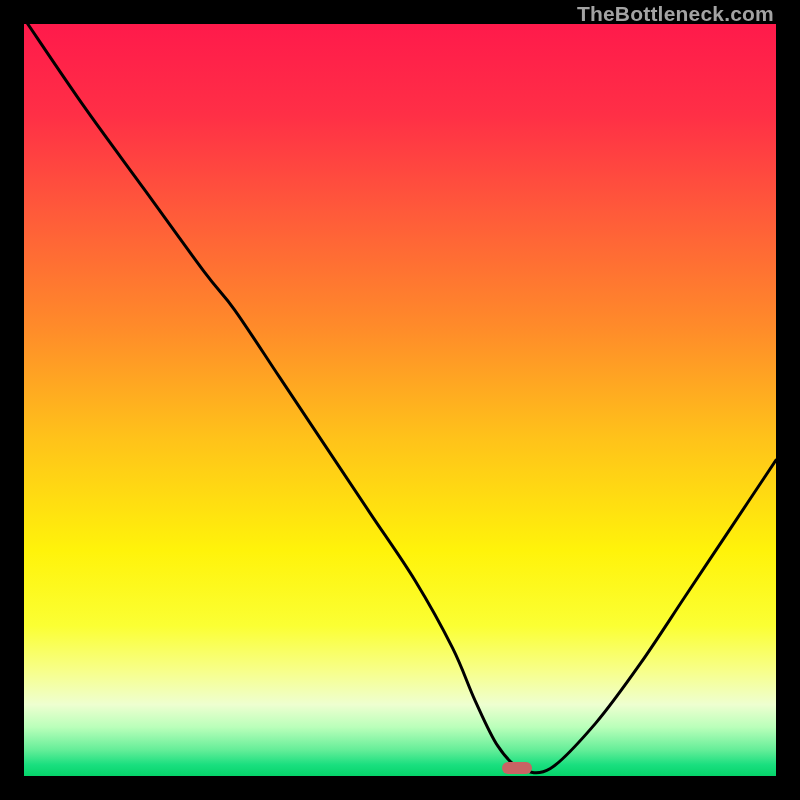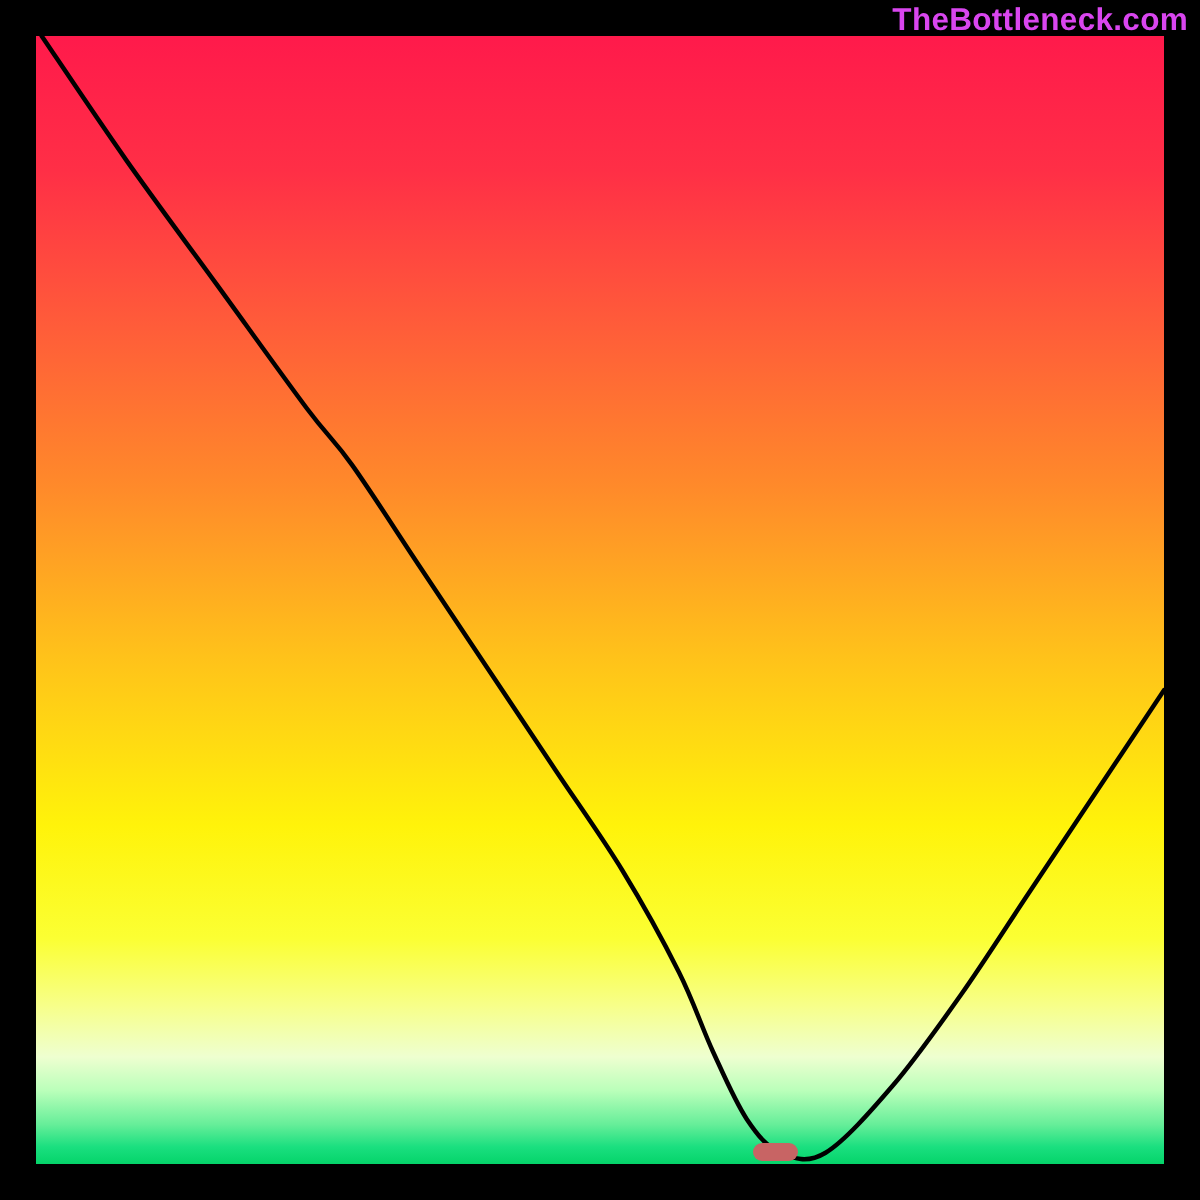--- a/index.html
+++ b/index.html
@@ -26,25 +26,25 @@
     position: absolute;
     inset: 0;
   }
   .curve {
     position: absolute;
     inset: 0;
   }
   .watermark {
     position: absolute;
     top: 2px;
-    right: 8px;
+    right: 26px;
     font-family: Arial, Helvetica, sans-serif;
     font-size: 21px;
     font-weight: 600;
-    color: #d946ef;
+    color: #a3a3a3;
     letter-spacing: 0.2px;
   }
   .marker {
     position: absolute;
     width: 30px;
     height: 12px;
     border-radius: 6px;
     background: #c86464;
   }
 </style>

